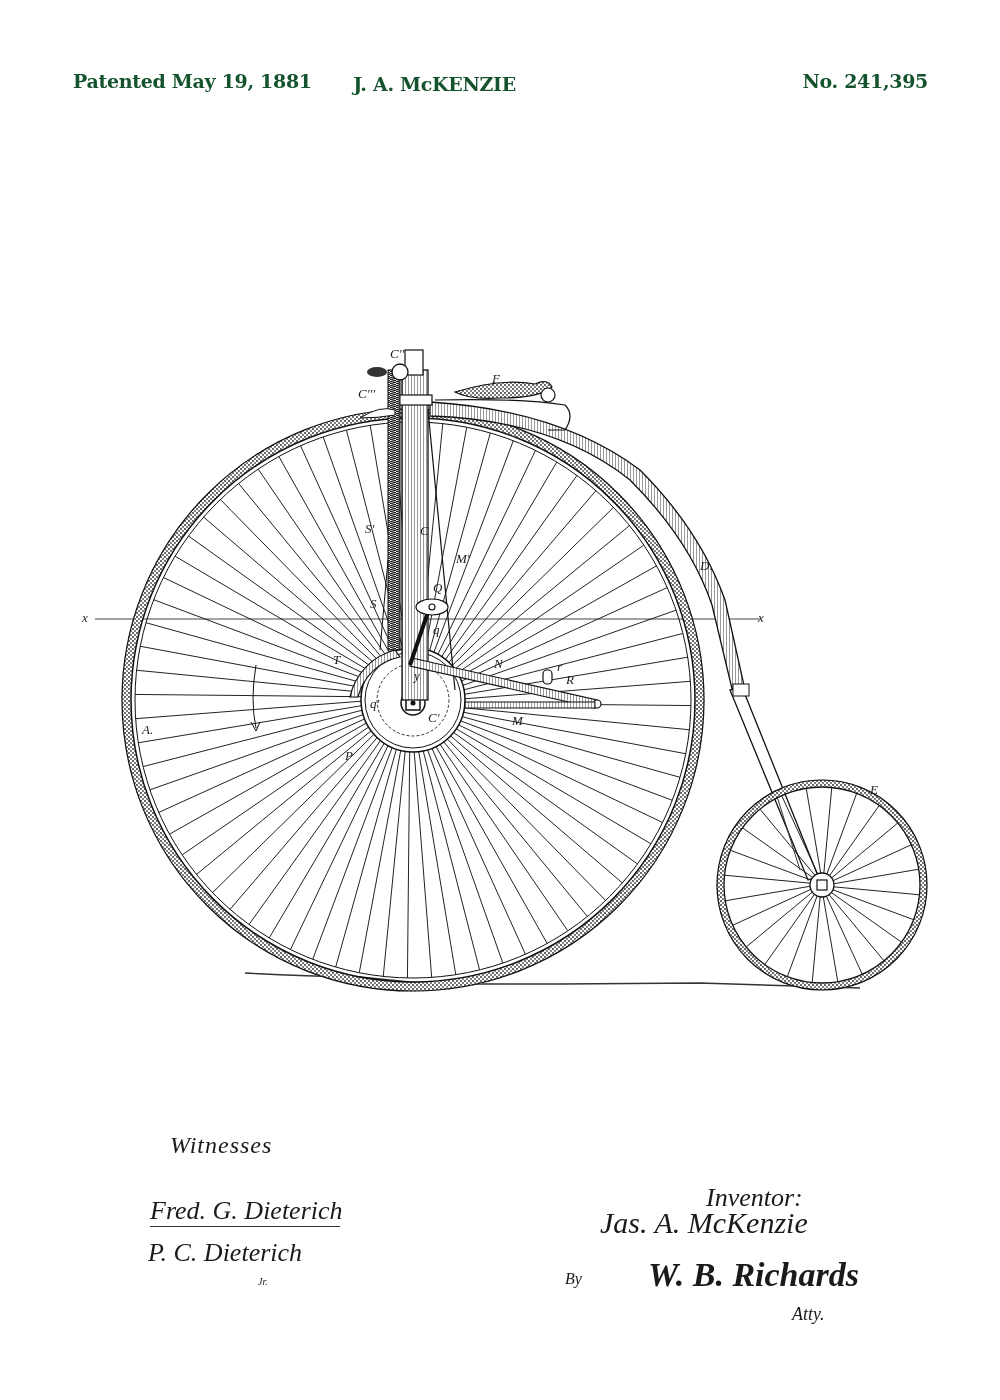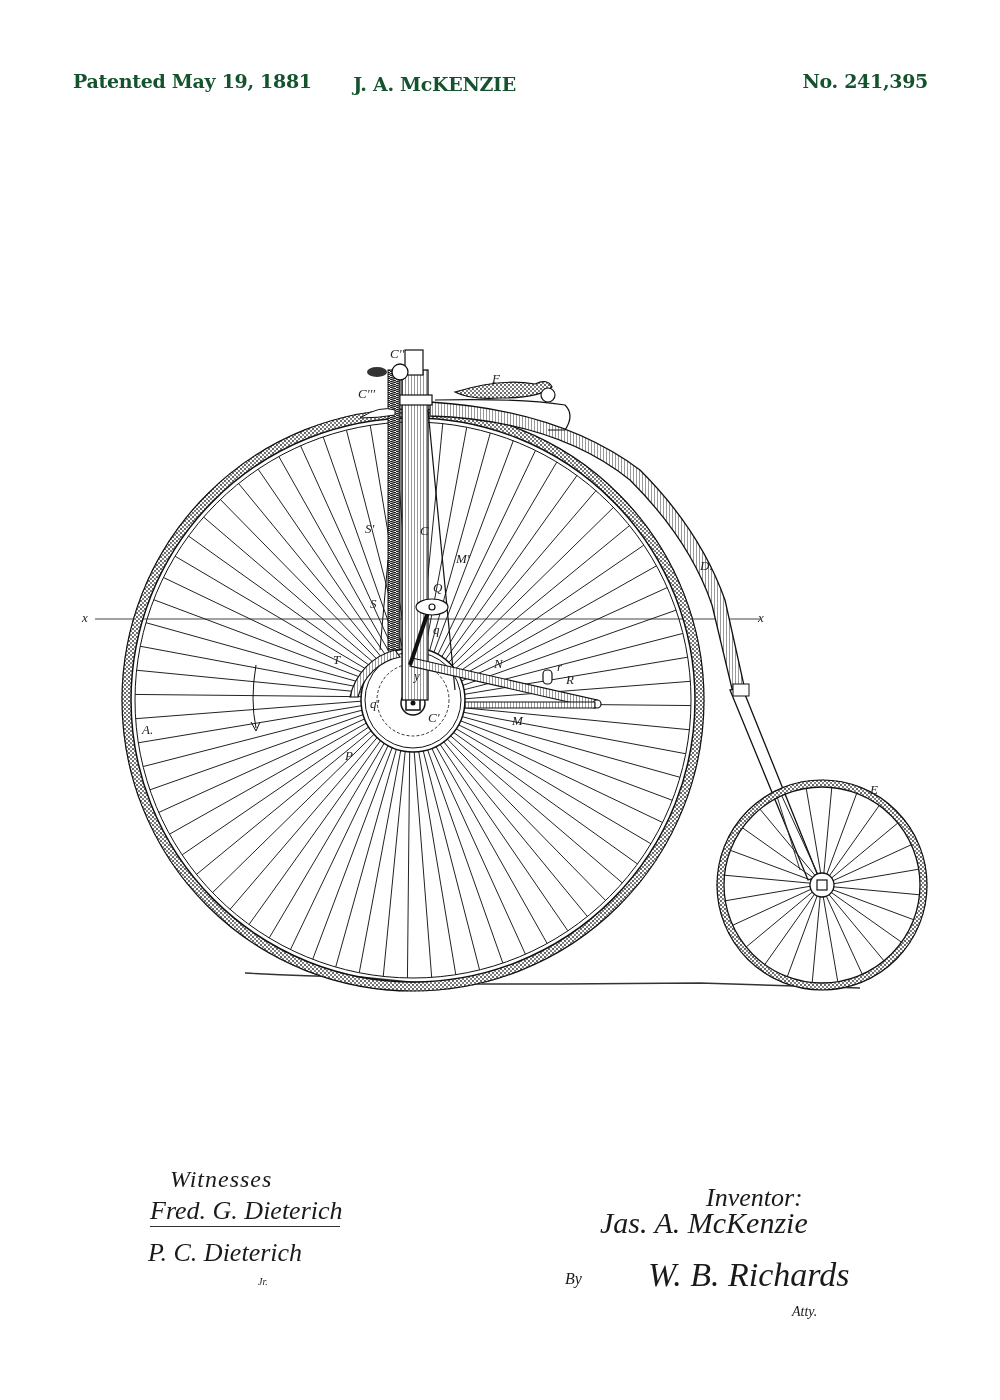--- a/index.html
+++ b/index.html
@@ -6,29 +6,29 @@
   body { width: 1000px; height: 1400px; position: relative; overflow: hidden;
          font-family: "DejaVu Serif", "Liberation Serif", serif; color: #111; }
   .hdr { position: absolute; top: 70px; font-family: "DejaVu Serif", serif; font-weight: bold;
          font-size: 19px; letter-spacing: -0.3px; color: #14532d; }
   .hdr-left { left: 73px; }
   .hdr-right { right: 72px; }
   .hdr-center { left: 0; width: 869px; text-align: center; line-height: 28px; }
   .drawing { position: absolute; left: 0; top: 0; }
   .lbl { font-family: "Liberation Serif", "DejaVu Serif", serif; font-style: italic; font-size: 13px; fill: #222; }
   .sig { position: absolute; font-family: "Liberation Serif", "DejaVu Serif", serif; font-style: italic; color: #1a1a1a; }
-  .witness-title { left: 170px; top: 1166px; font-size: 24px; letter-spacing: 1px; }
+  .witness-title { left: 170px; top: 1132px; font-size: 24px; letter-spacing: 1px; }
   .witness-1 { left: 150px; top: 1196px; font-size: 26px; }
   .witness-2 { left: 148px; top: 1238px; font-size: 26px; }
   .witness-2-sfx { left: 258px; top: 1276px; font-size: 10px; }
   .inventor-title { left: 706px; top: 1172px; font-size: 26px; margin-top: 11px; }
   .inventor-name { left: 600px; top: 1206px; font-size: 30px; }
   .by-label { left: 565px; top: 1270px; font-size: 16px; }
-  .attorney-name { left: 648px; top: 1256px; font-size: 34px; }
-  .attorney-title { left: 792px; top: 1304px; font-size: 14px; font-family: Liberation Serif, serif; }
+  .attorney-name { left: 648px; top: 1256px; font-size: 34px; font-weight: bold; }
+  .attorney-title { left: 792px; top: 1304px; font-size: 18px; font-family: Liberation Serif, serif; }
   .underline { position: absolute; border-bottom: 1px solid #333; }
 </style>
 </head>
 <body>
 
 <div class="hdr hdr-left">Patented May 19, 1881</div>
 <div class="hdr hdr-center">
   <div>J. A. McKENZIE</div>
 </div>
 <div class="hdr hdr-right">No. 241,395</div>

